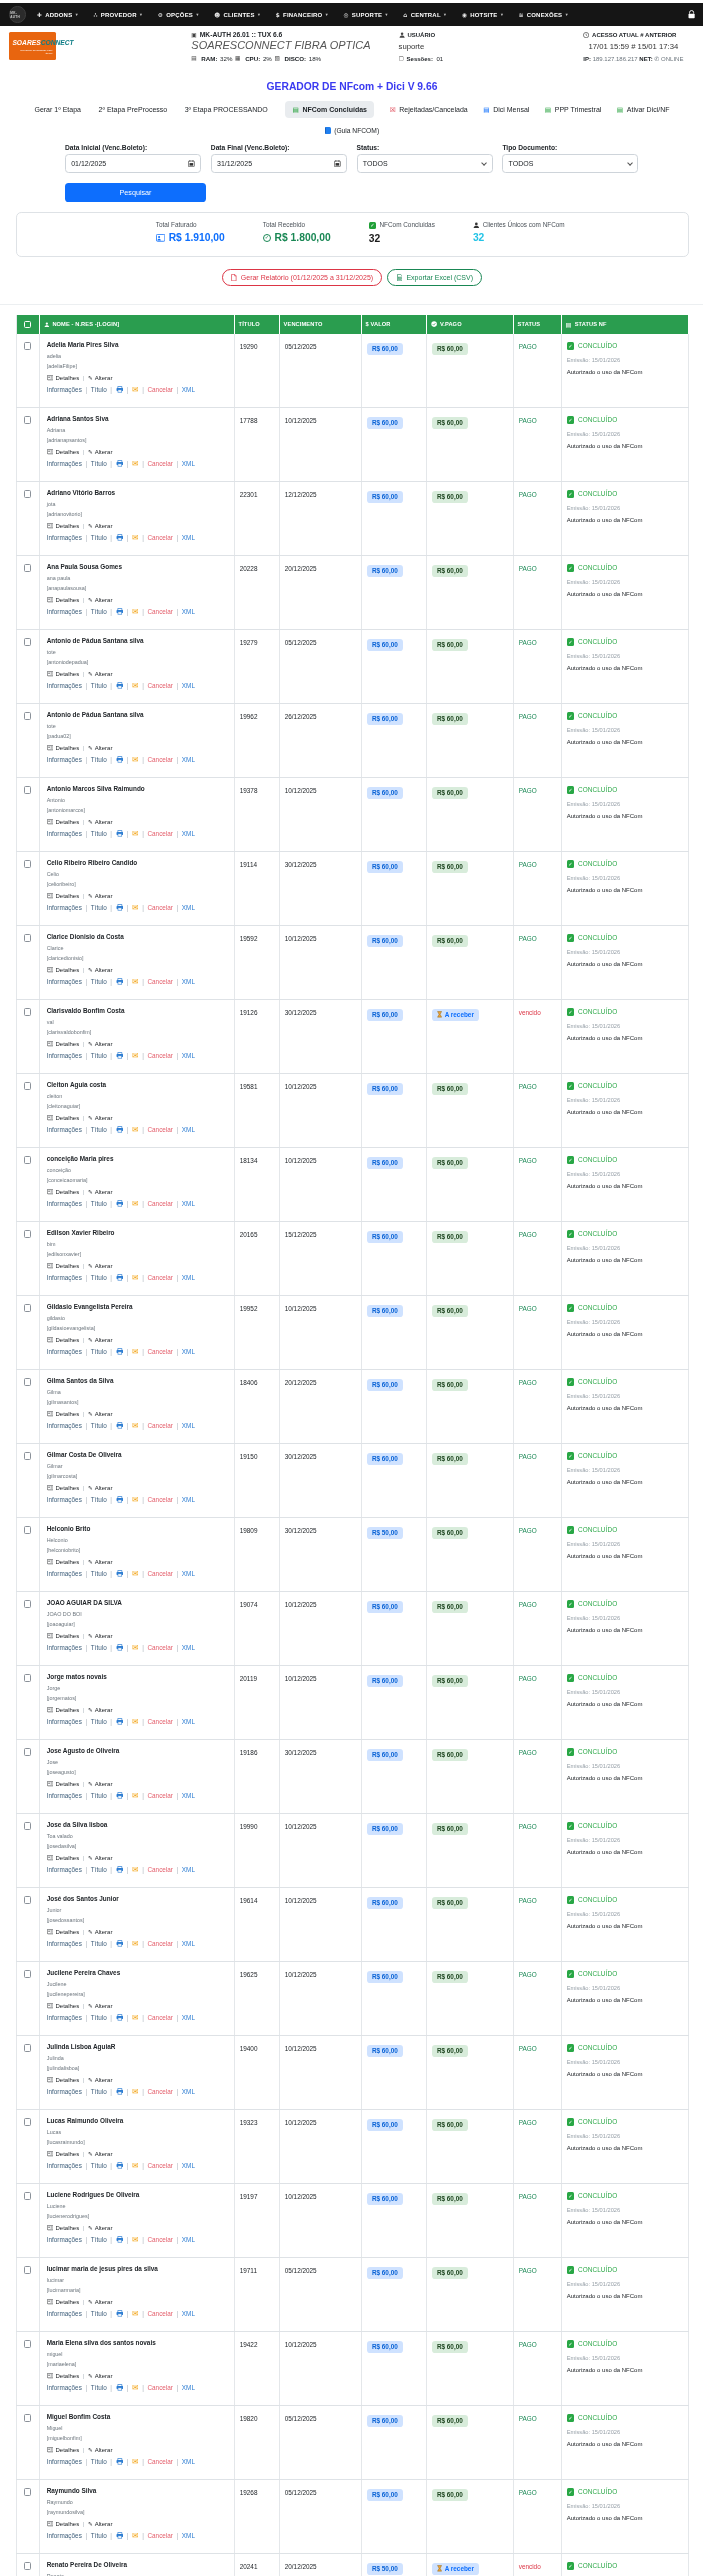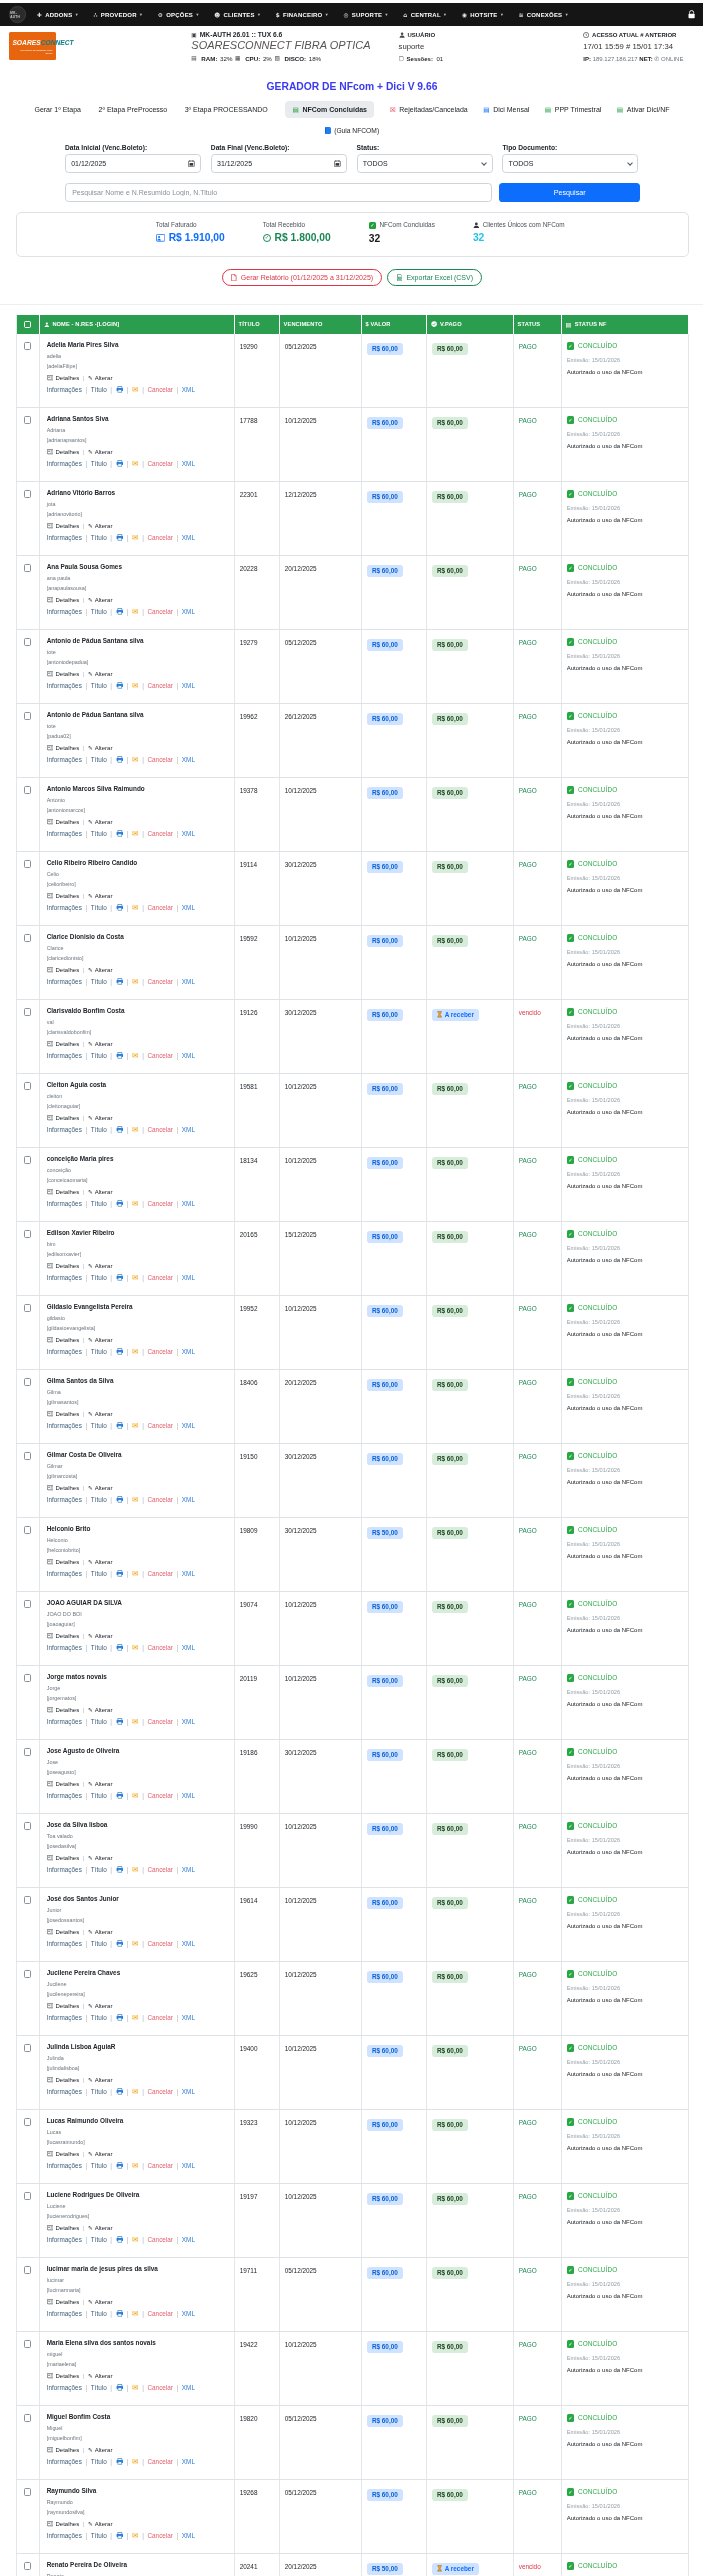--- a/index.html
+++ b/index.html
@@ -44,21 +44,21 @@
   .sys-line1 { font-size:6.7px; font-weight:bold; display:flex; gap:3.1px; align-items:center; }
   .sys-company { font-size:11px; font-style:italic; color:#555; margin-top:1px; }
   .sys-line3 { font-size:6.2px; margin-top:5.2px; color:#212529; display:flex; gap:2.6px; align-items:center; }
   .sys-line3 b { margin-left:2.1px; }
   .muted-ico { color:#444; font-size:5.7px; }
   .user-block { margin-left:28px; line-height:1; }
   .lbl-sm { font-size:6px; font-weight:bold; display:flex; gap:2.6px; align-items:center; }
   .user-name { font-size:7.7px; color:#333; margin-top:4.6px; }
   .sess-line { font-size:6px; margin-top:5.2px; display:flex; gap:2.6px; align-items:center; }
   .sess-line b { margin-right:1px; }
-  .access-block { margin-left:auto; line-height:1; }
+  .access-block { margin-left:auto; line-height:1;text-align:center; }
   .access-time { font-size:7.7px; color:#333; margin-top:4.6px; }
   .ip-line { font-size:6px; margin-top:5.2px; color:#6c757d; }
   .ip-line b { color:#212529; }
   .net-on { color:#6c757d; }
 
   
   .page-title { text-align:center; margin-top:13.4px; font-size:10.3px; color:#3a3af0; }
   .steps-row { display:flex; justify-content:center; align-items:center; gap:17.5px; margin-top:9.3px; font-size:7px; }
   .step-link { color:#212529; cursor:pointer; }
   .tab { display:flex; align-items:center; gap:3.6px; cursor:pointer; color:#212529; }
@@ -351,21 +351,20 @@
   <div class="fcol">
     <div class="flabel">Tipo Documento:</div>
     <div class="fselect">
       <span>TODOS</span>
       <span class="chev"></span>
     </div>
   </div>
 </div>
 
 <div class="search-row">
-  <input class="search-input" type="text" placeholder="Pesquisar Nome e N.Resumido Login, N.Titulo" style="">
   <button class="btn-search">Pesquisar</button>
 </div>
 
 <section class="summary-card">
   <div class="sum-item">
     <div class="sum-label">
         <span>Total Faturado</span>
       </div>
     <div class="sum-value v-blue">
       <svg width="9.3" height="7.7" viewBox="0 0 18 15">

